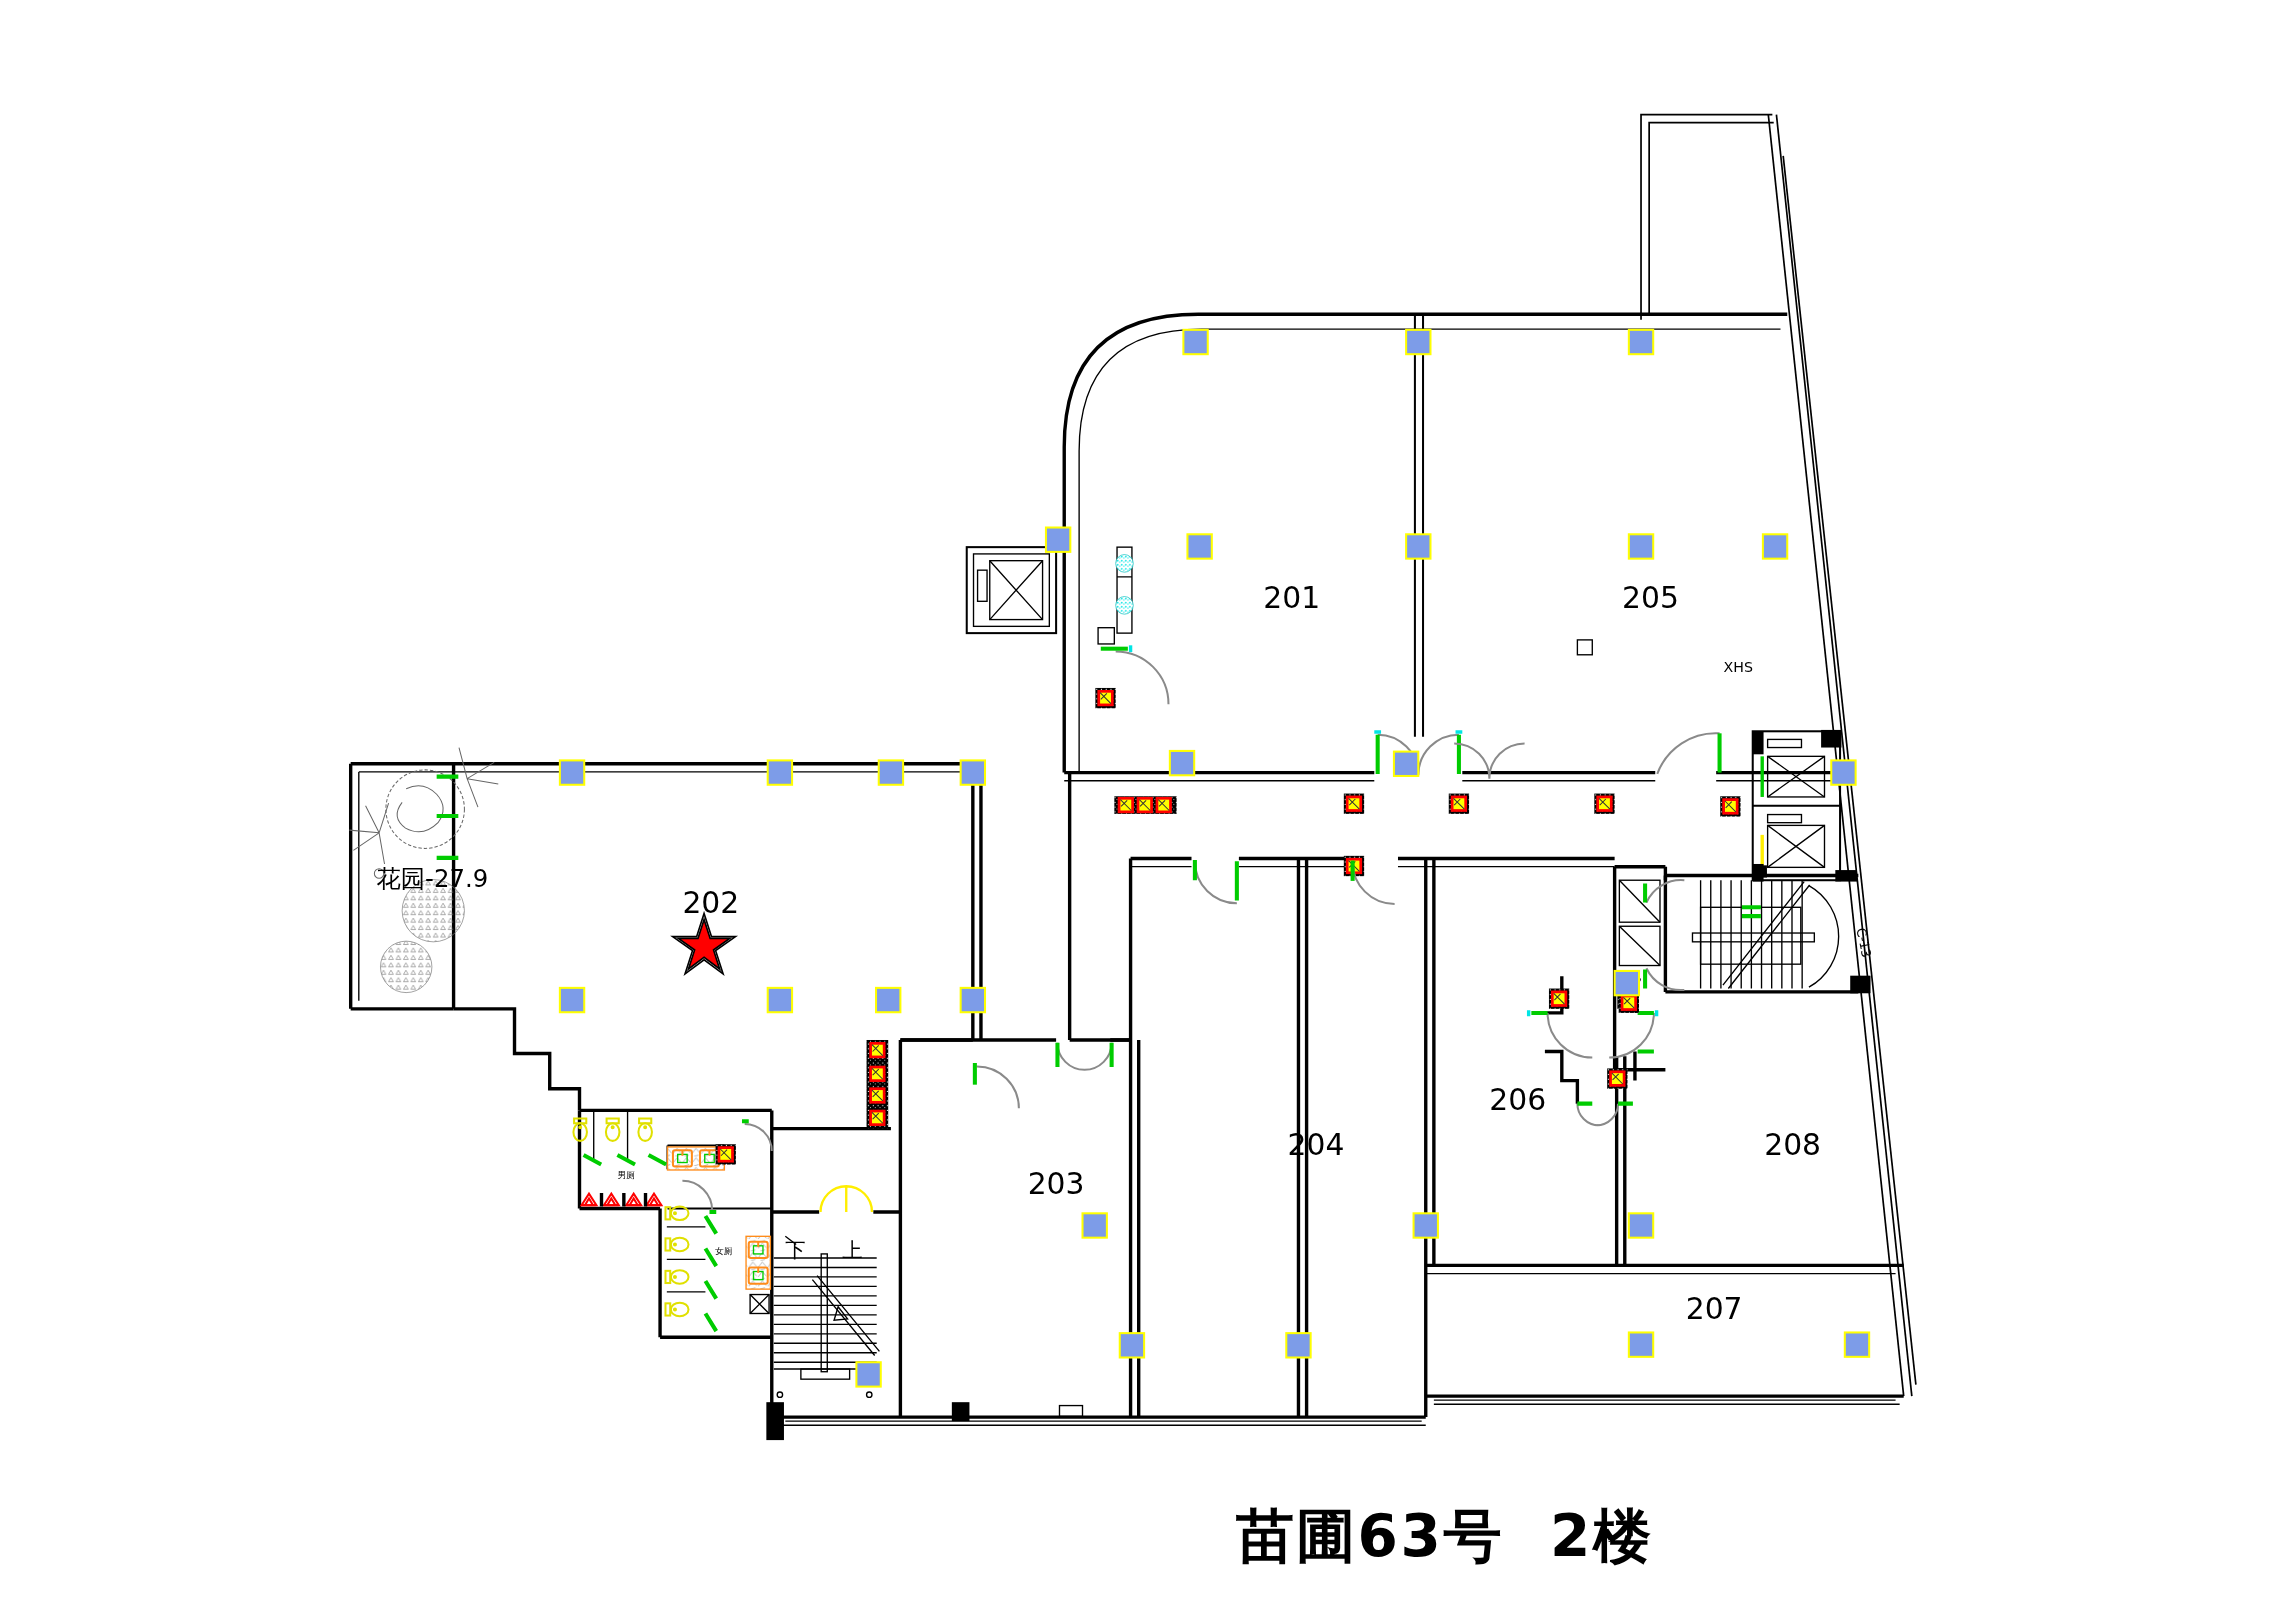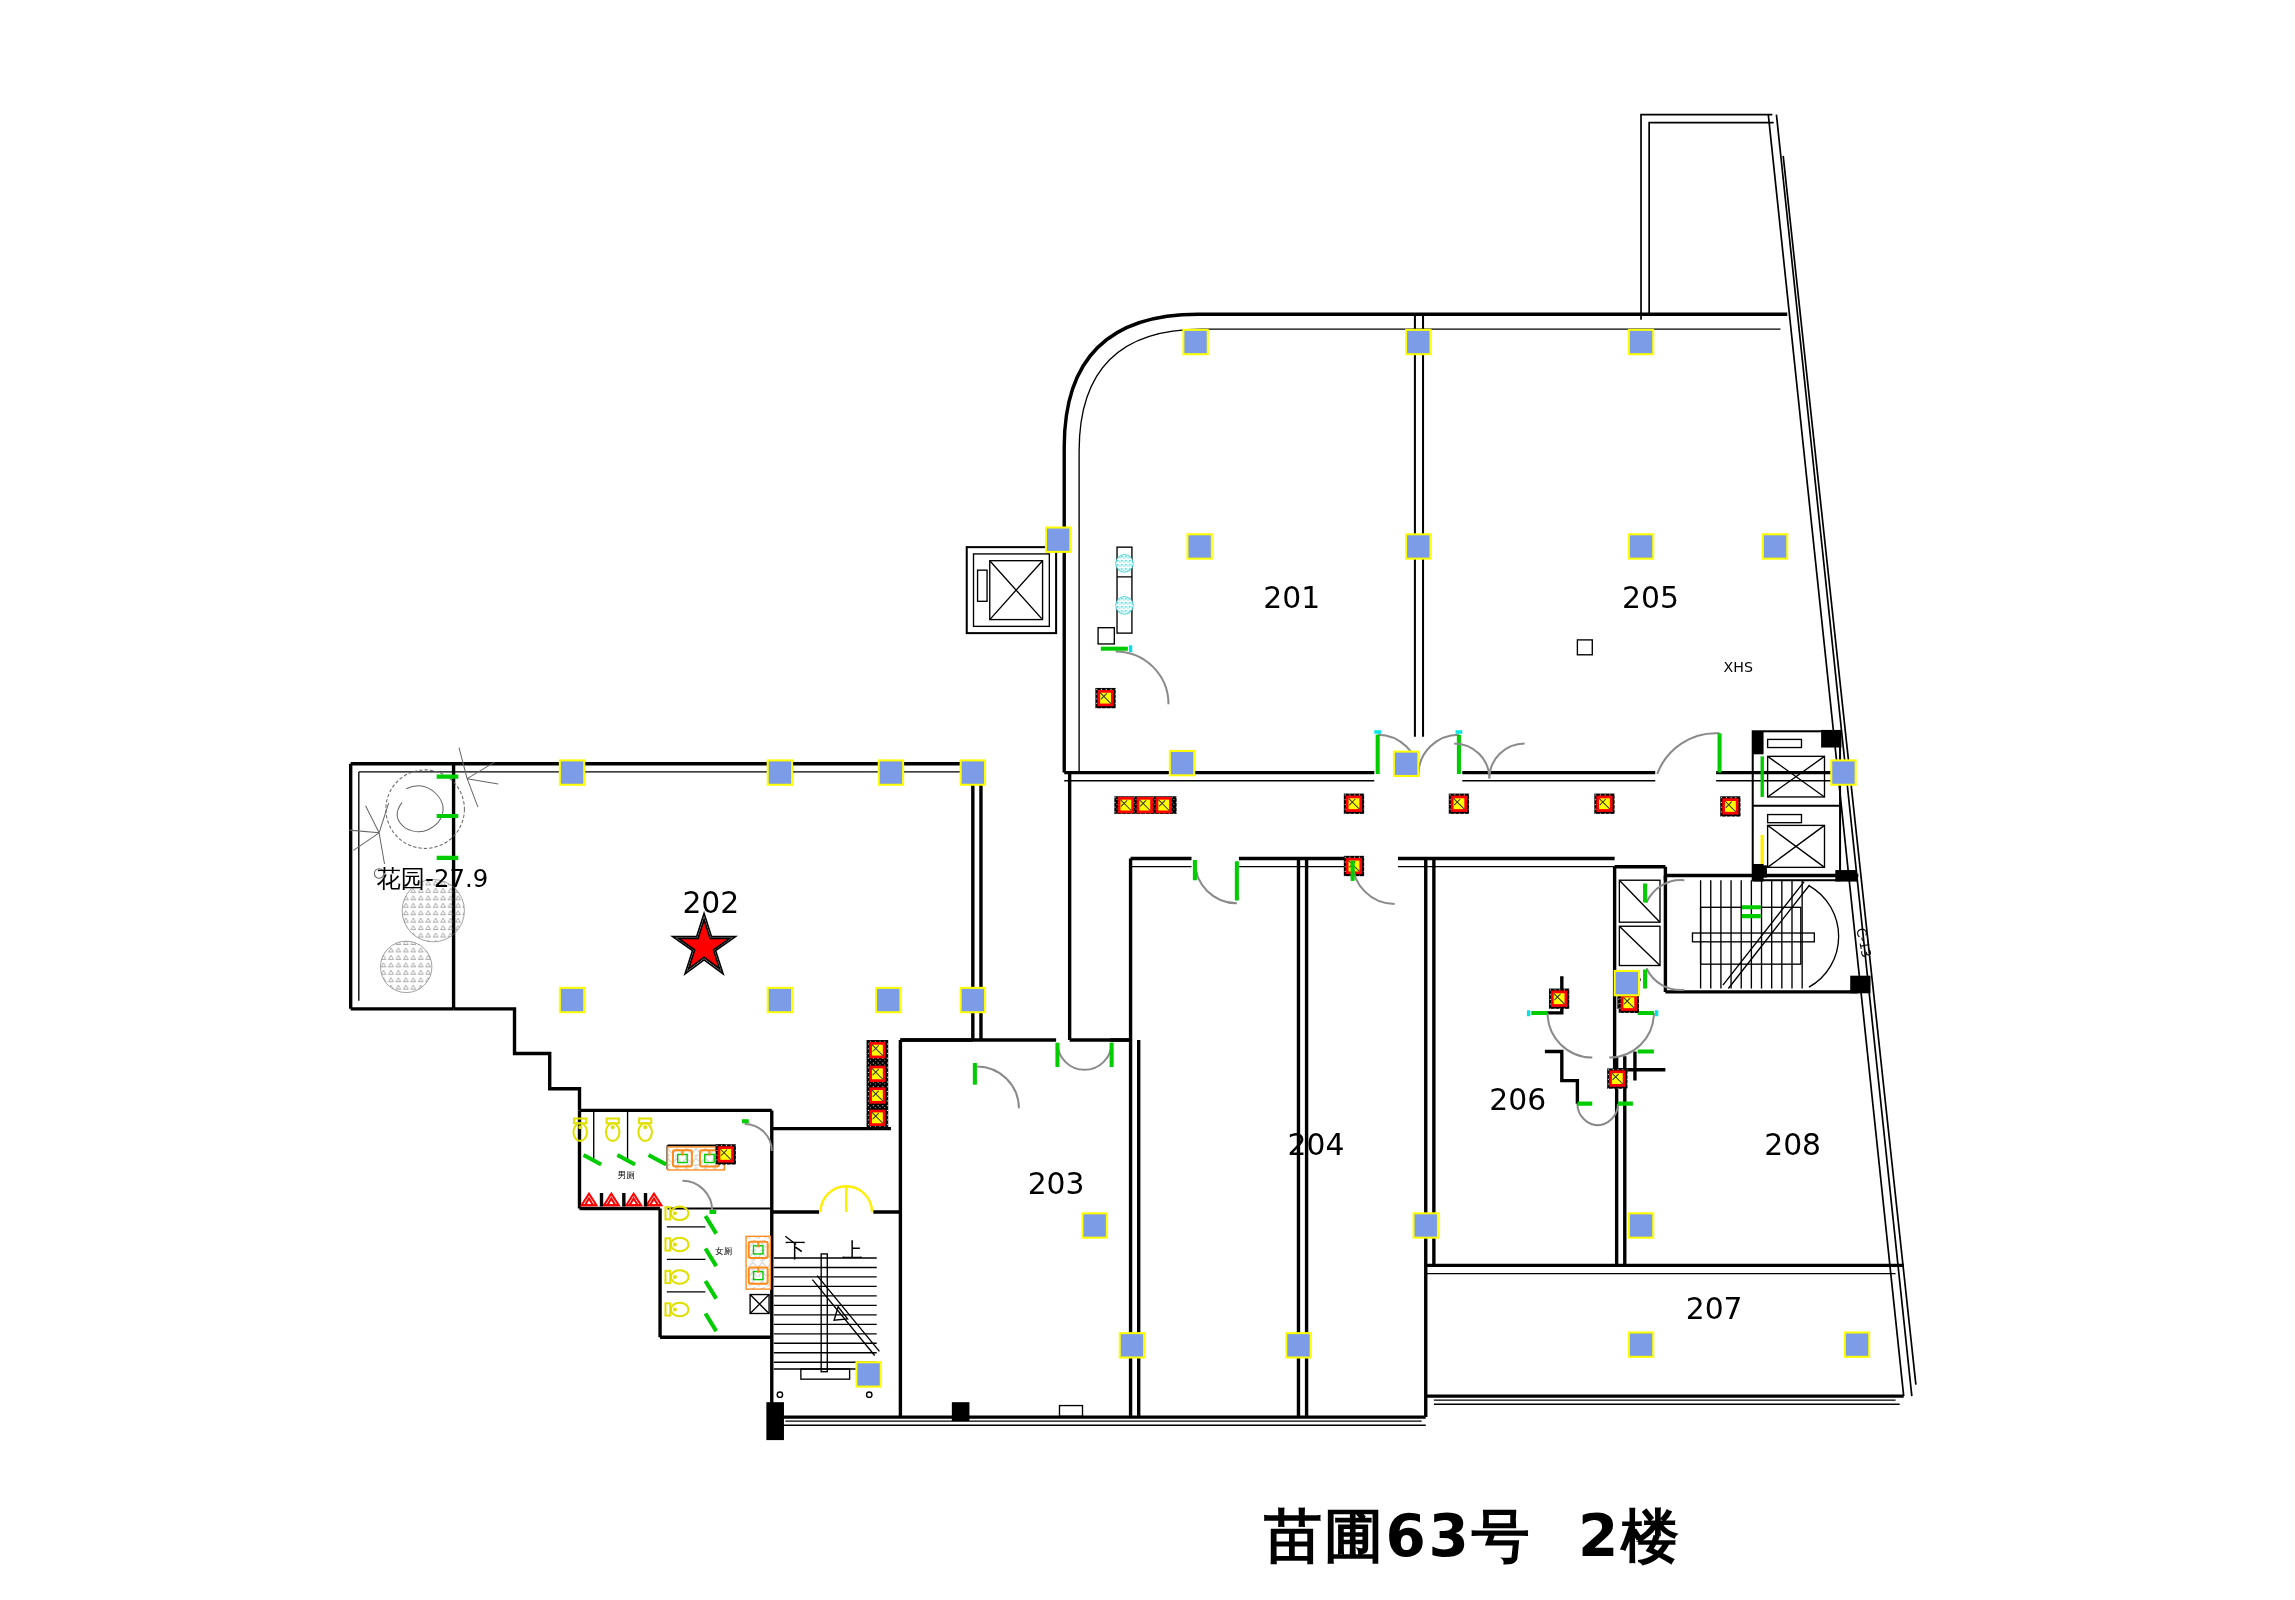--- a/index.html
+++ b/index.html
@@ -26,21 +26,21 @@
   .tree-line {stroke:#666;stroke-width:1.5;fill:none;}
   .stair-line{stroke:#000;stroke-width:2;fill:none;}
   .room-label{font-size:44px;fill:#000;}
   .small-label{font-size:21px;fill:#000;}
   .tiny-label{font-size:13px;fill:#000;}
   .power-label{font-size:16px;fill:#000;}
   .stair-label{font-size:30px;fill:#000;}
   .garden-label{font-size:36px;fill:#000;}
   .curve-label{font-size:19px;fill:#000;}
   .title-text{position:absolute;left:1236px;top:1498px;font-size:58px;font-weight:bold;
-              color:#000;letter-spacing:2.7px;white-space:pre;font-family:"DejaVu Sans","Liberation Sans",sans-serif;margin-left:28px;}
+              color:#000;letter-spacing:2.7px;white-space:pre;font-family:"DejaVu Sans","Liberation Sans",sans-serif;}
 </style>
 </head>
 <body>
 
 <div class="page">
 <svg width="2295" height="1600" viewBox="0 0 3390 2363">
   <defs>
     <pattern id="stip" width="7" height="7" patternUnits="userSpaceOnUse">
       <rect width="7" height="7" fill="#000"></rect>
       <circle cx="2" cy="2" r="0.9" fill="#fff"></circle>

